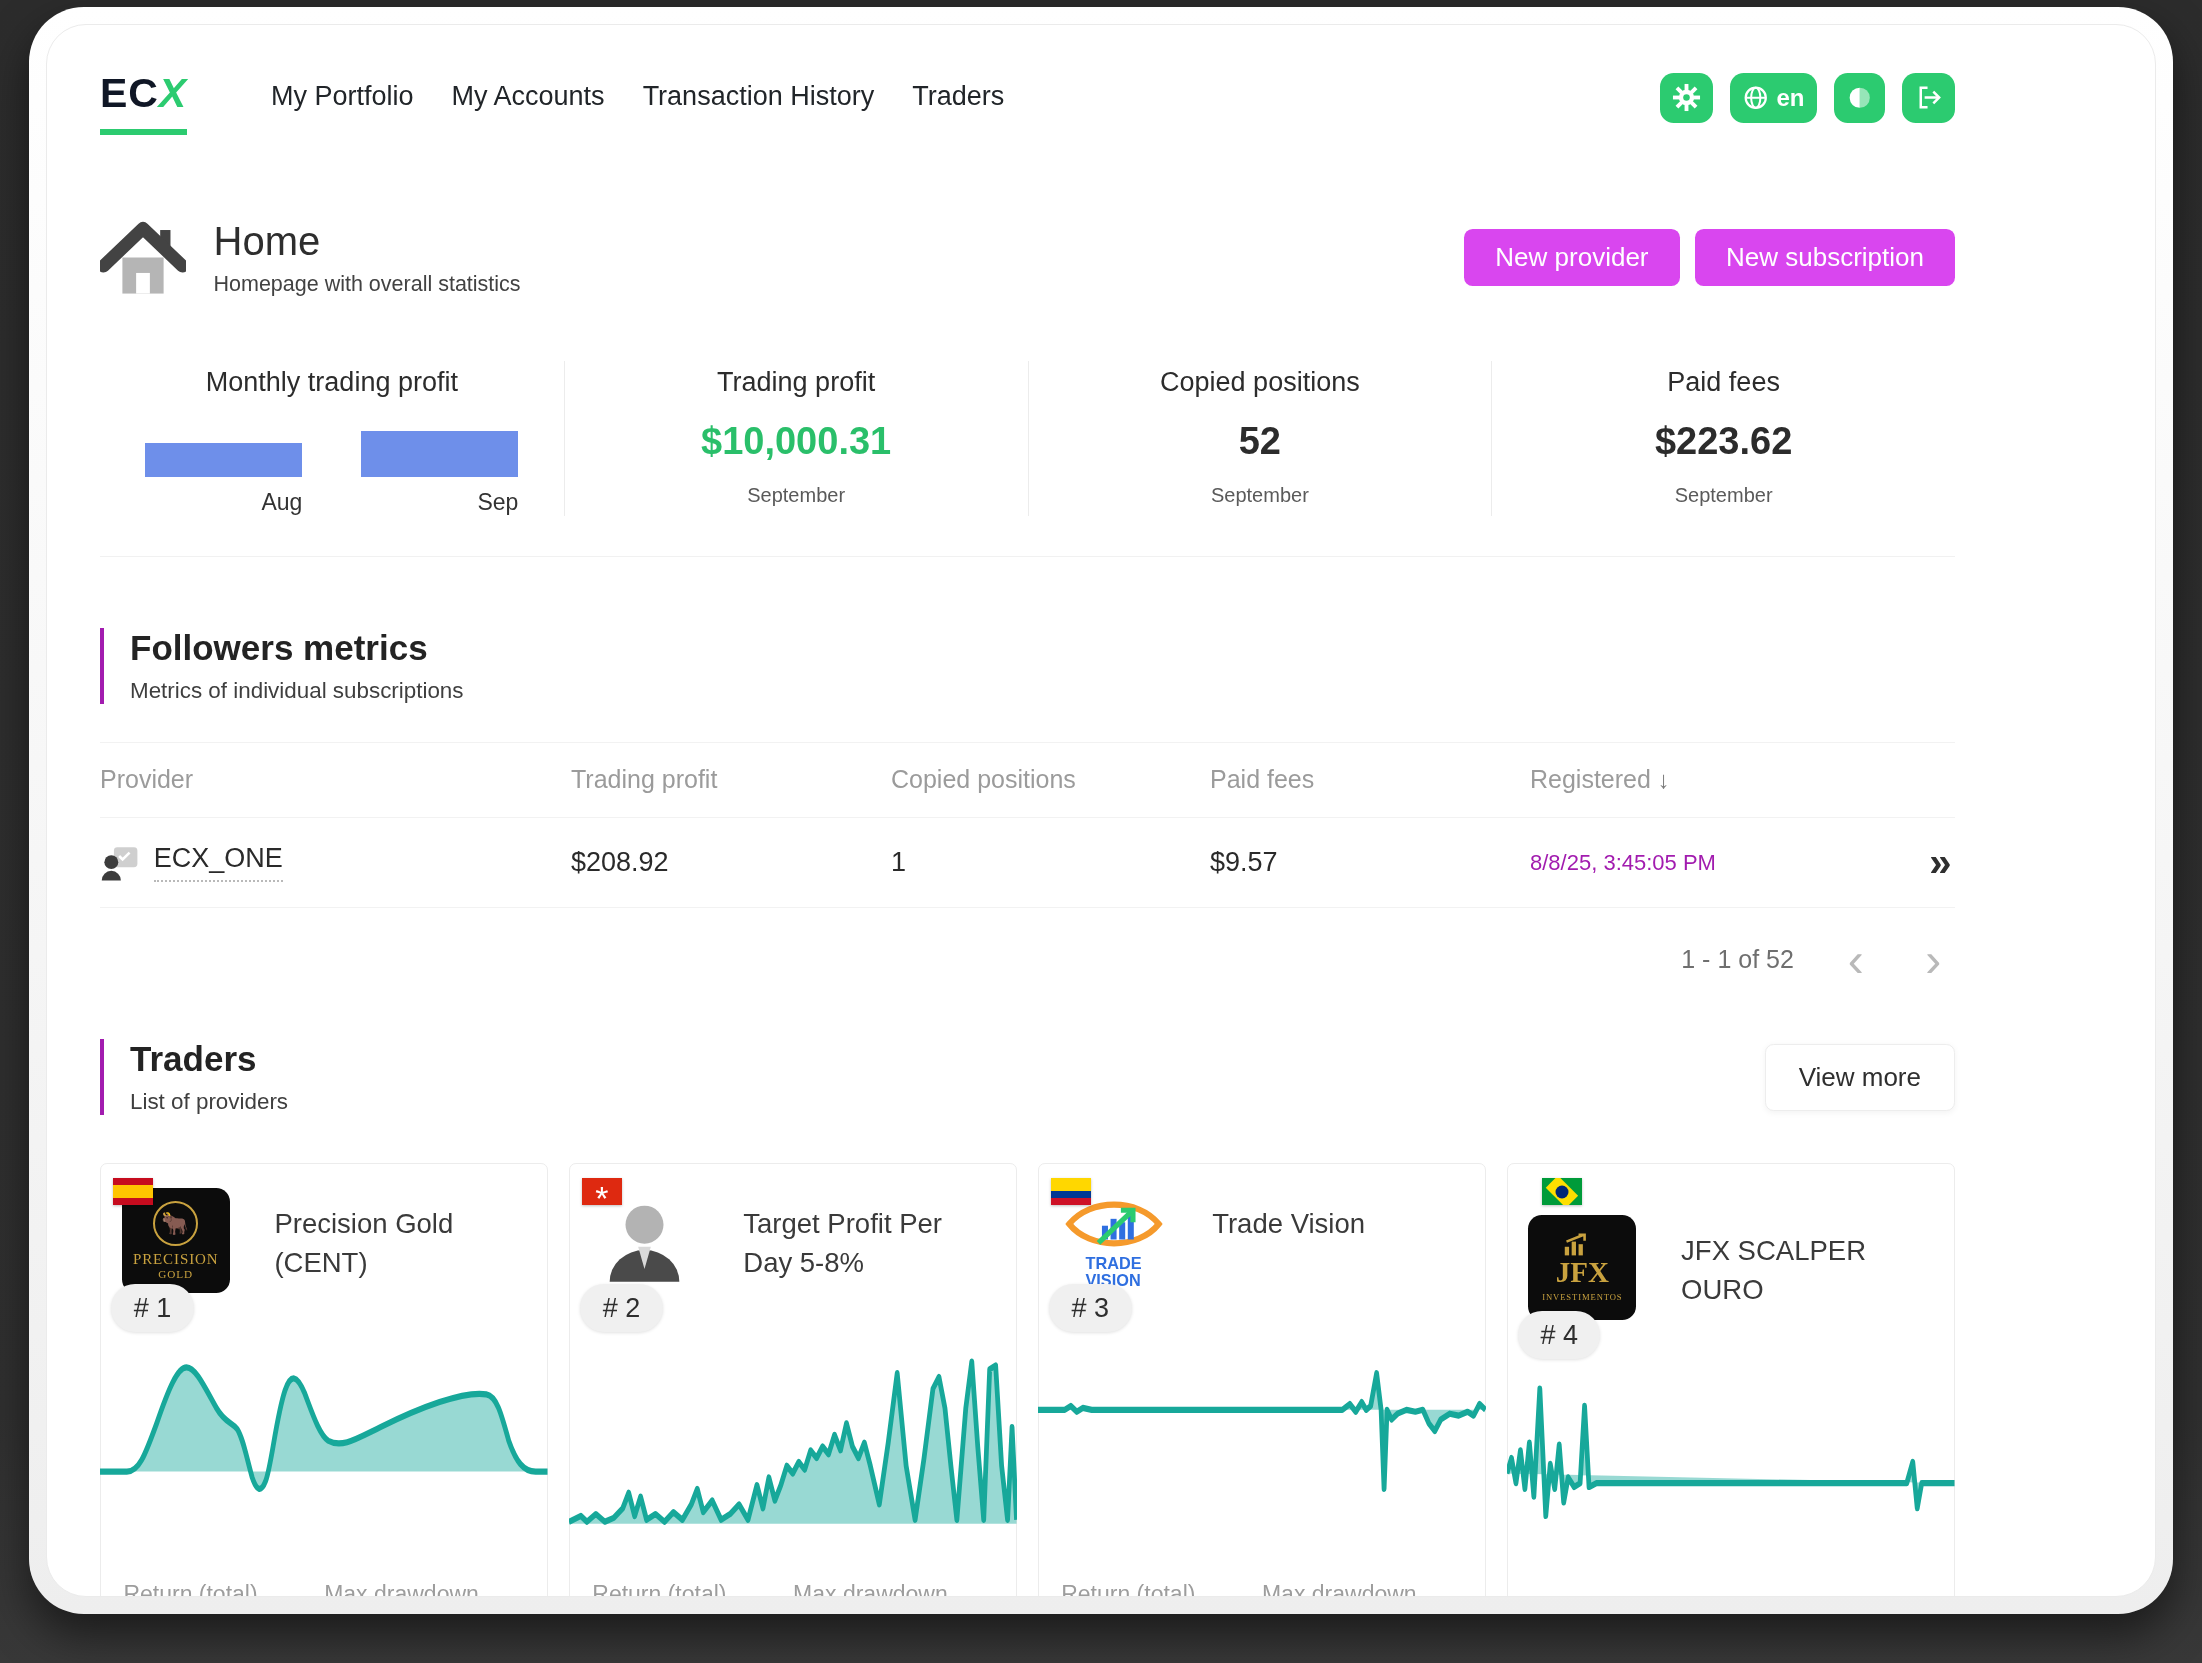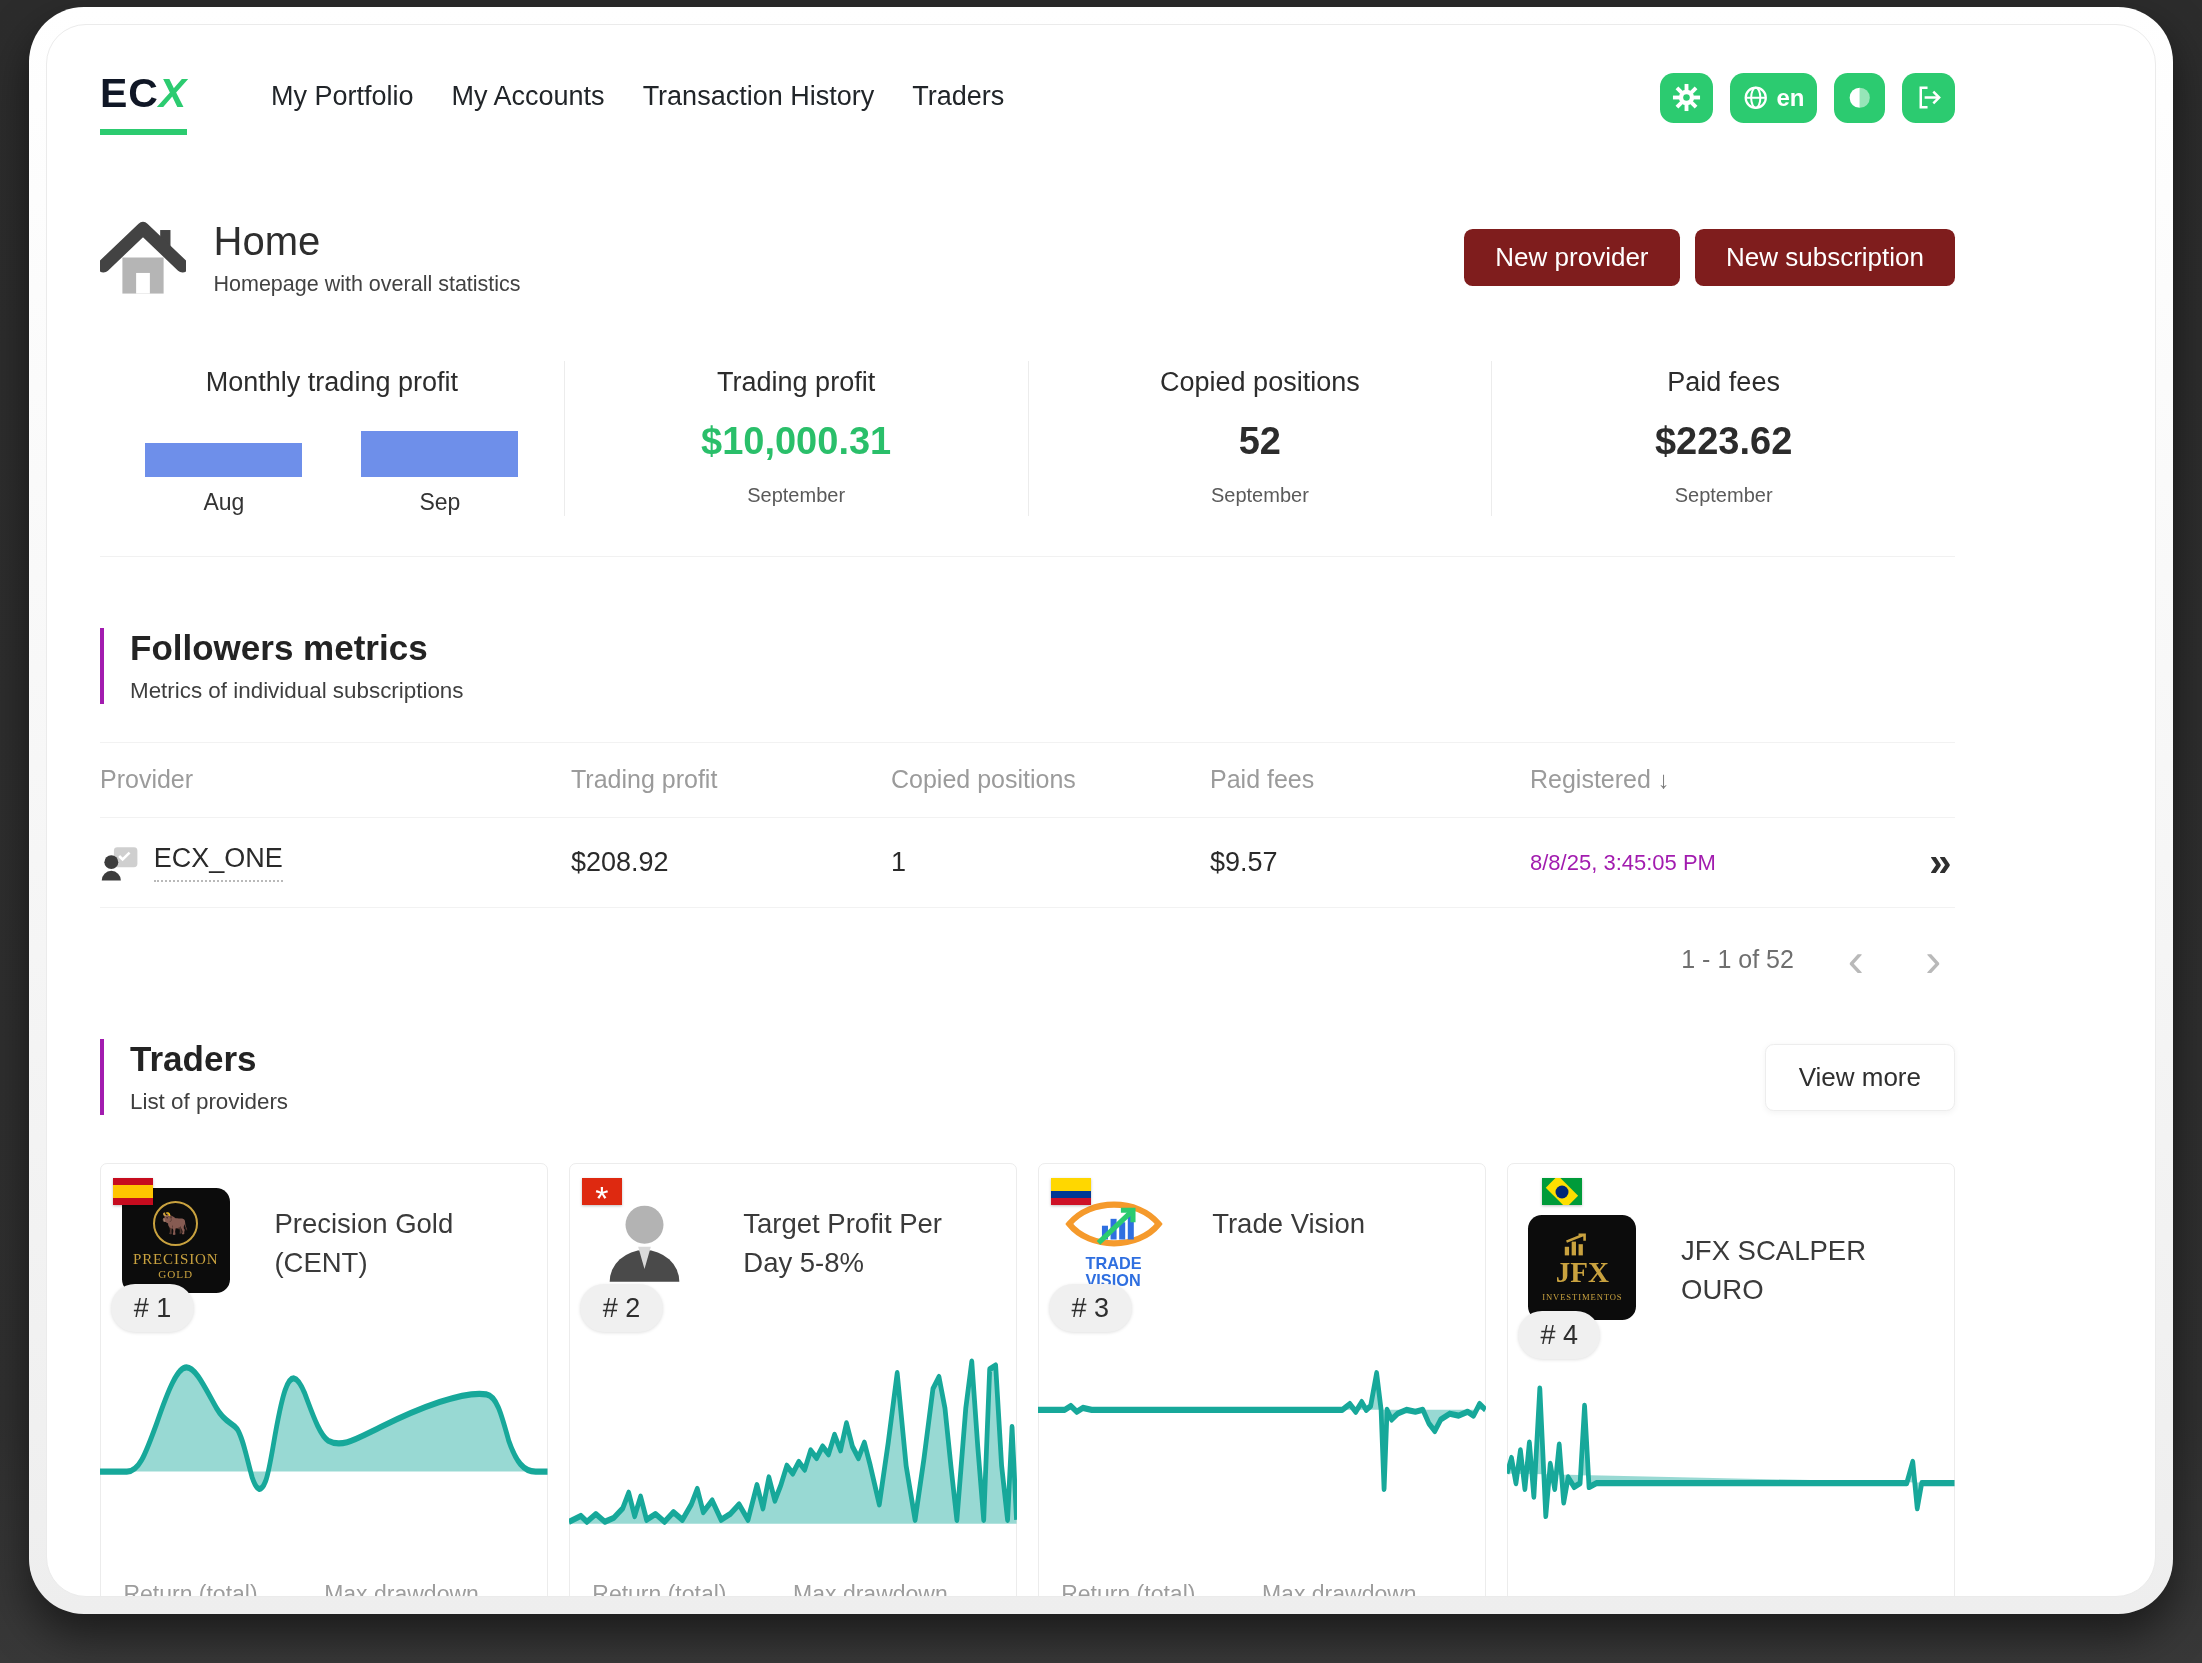--- a/index.html
+++ b/index.html
@@ -28,33 +28,33 @@
     background:#2ccb70; display:flex; align-items:center; justify-content:center;
     gap:6.9px; cursor:pointer; padding:0 12px; }
   .icon-btn .lang { color:#fff; font-size:24px; font-weight:700; }
 
   
   .page-header { display:flex; align-items:center; margin-top:83px; }
   .page-title-wrap { margin-left:27.5px; }
   .page-title { font-size:40px; color:#2e2e2e; font-weight:400; }
   .page-subtitle { font-size:21.5px; color:#424242; margin-top:8.6px; }
   .header-actions { margin-left:auto; display:flex; gap:15.5px; }
-  .btn-green { background:#7f1d1d; color:#fff; border:none; border-radius:8.6px;
+  .btn-green { background:#d946ef; color:#fff; border:none; border-radius:8.6px;
     height:57px; padding:0 31px; font-size:26px; font-family:inherit; cursor:pointer; }
 
   
   .stats-row { display:grid; grid-template-columns:repeat(4,1fr); margin-top:64px;
     padding-bottom:40px; border-bottom:0.9px solid #f1f1f1; }
   .stat-col { text-align:center; padding-top:5.2px; }
   .stat-col + .stat-col { border-left:0.9px solid #ececec; }
   .stat-label { font-size:27px; color:#2c2c2c; }
   .bars { display:flex; justify-content:center; align-items:flex-end; gap:59px;
     height:48px; margin-top:31px; }
   .bar { width:157px; background:#6e8fea; }
-  .bar-labels { display:flex; justify-content:center; gap:59px; margin-top:12px; }
+  .bar-labels { display:flex; justify-content:center; gap:59px; margin-top:12px;text-align:right; }
   .bar-labels span { width:157px; font-size:23px; color:#333; }
   .stat-value { font-size:38px; font-weight:700; color:#2c2c2c; margin-top:22.4px; }
   .stat-value.green { color:#2abf6a; }
   .stat-period { font-size:20px; color:#5a5a5a; margin-top:20.6px; }
 
   
   .section-head { border-left:4px solid #a21caf; padding-left:26px; margin-top:71px; }
   .section-title { font-size:35px; font-weight:600; color:#232323; }
   .section-subtitle { font-size:22.4px; color:#3f3f3f; margin-top:10.3px; }
   .traders-head { display:flex; align-items:center; justify-content:space-between; }

